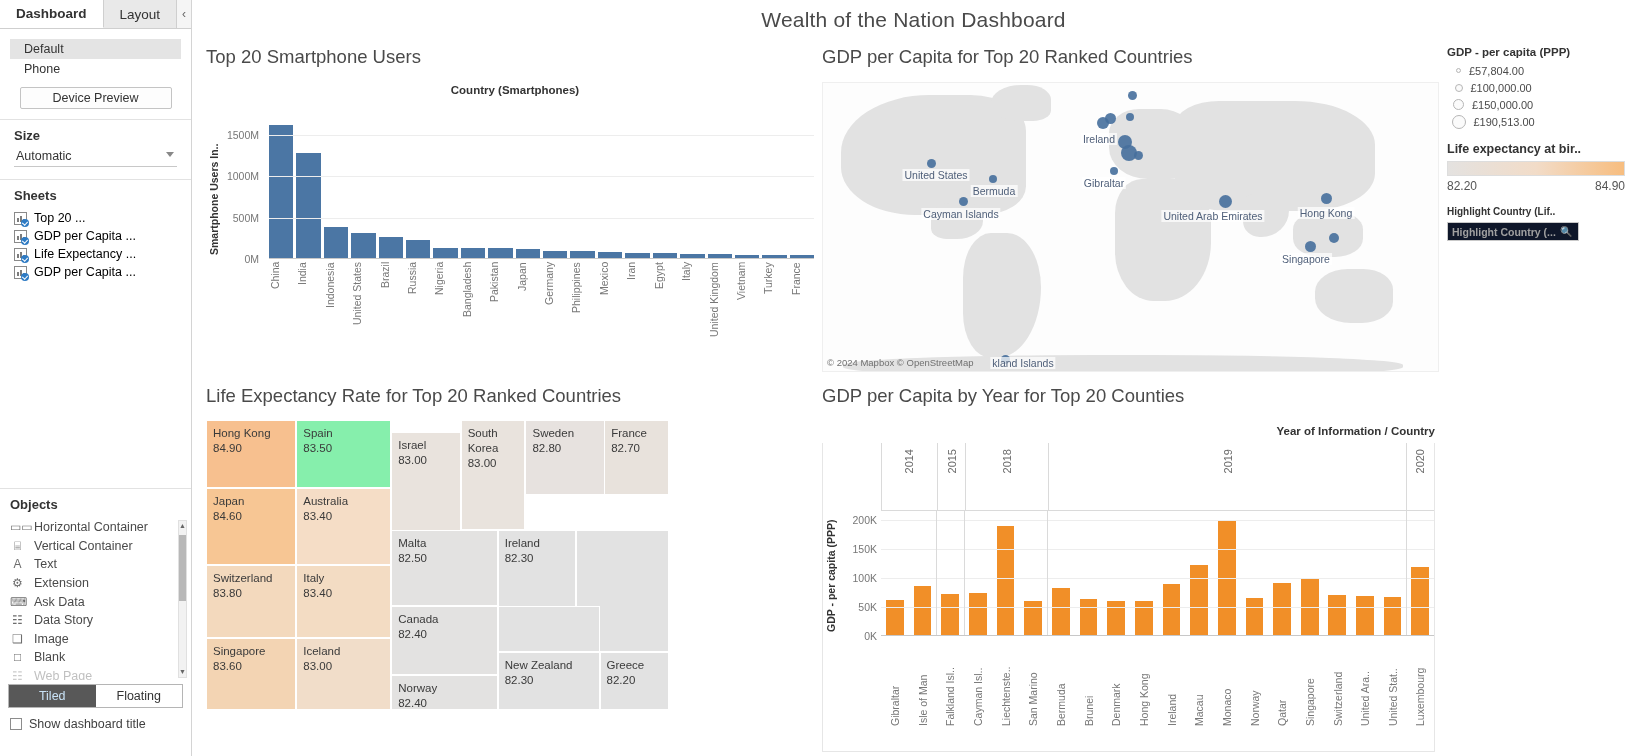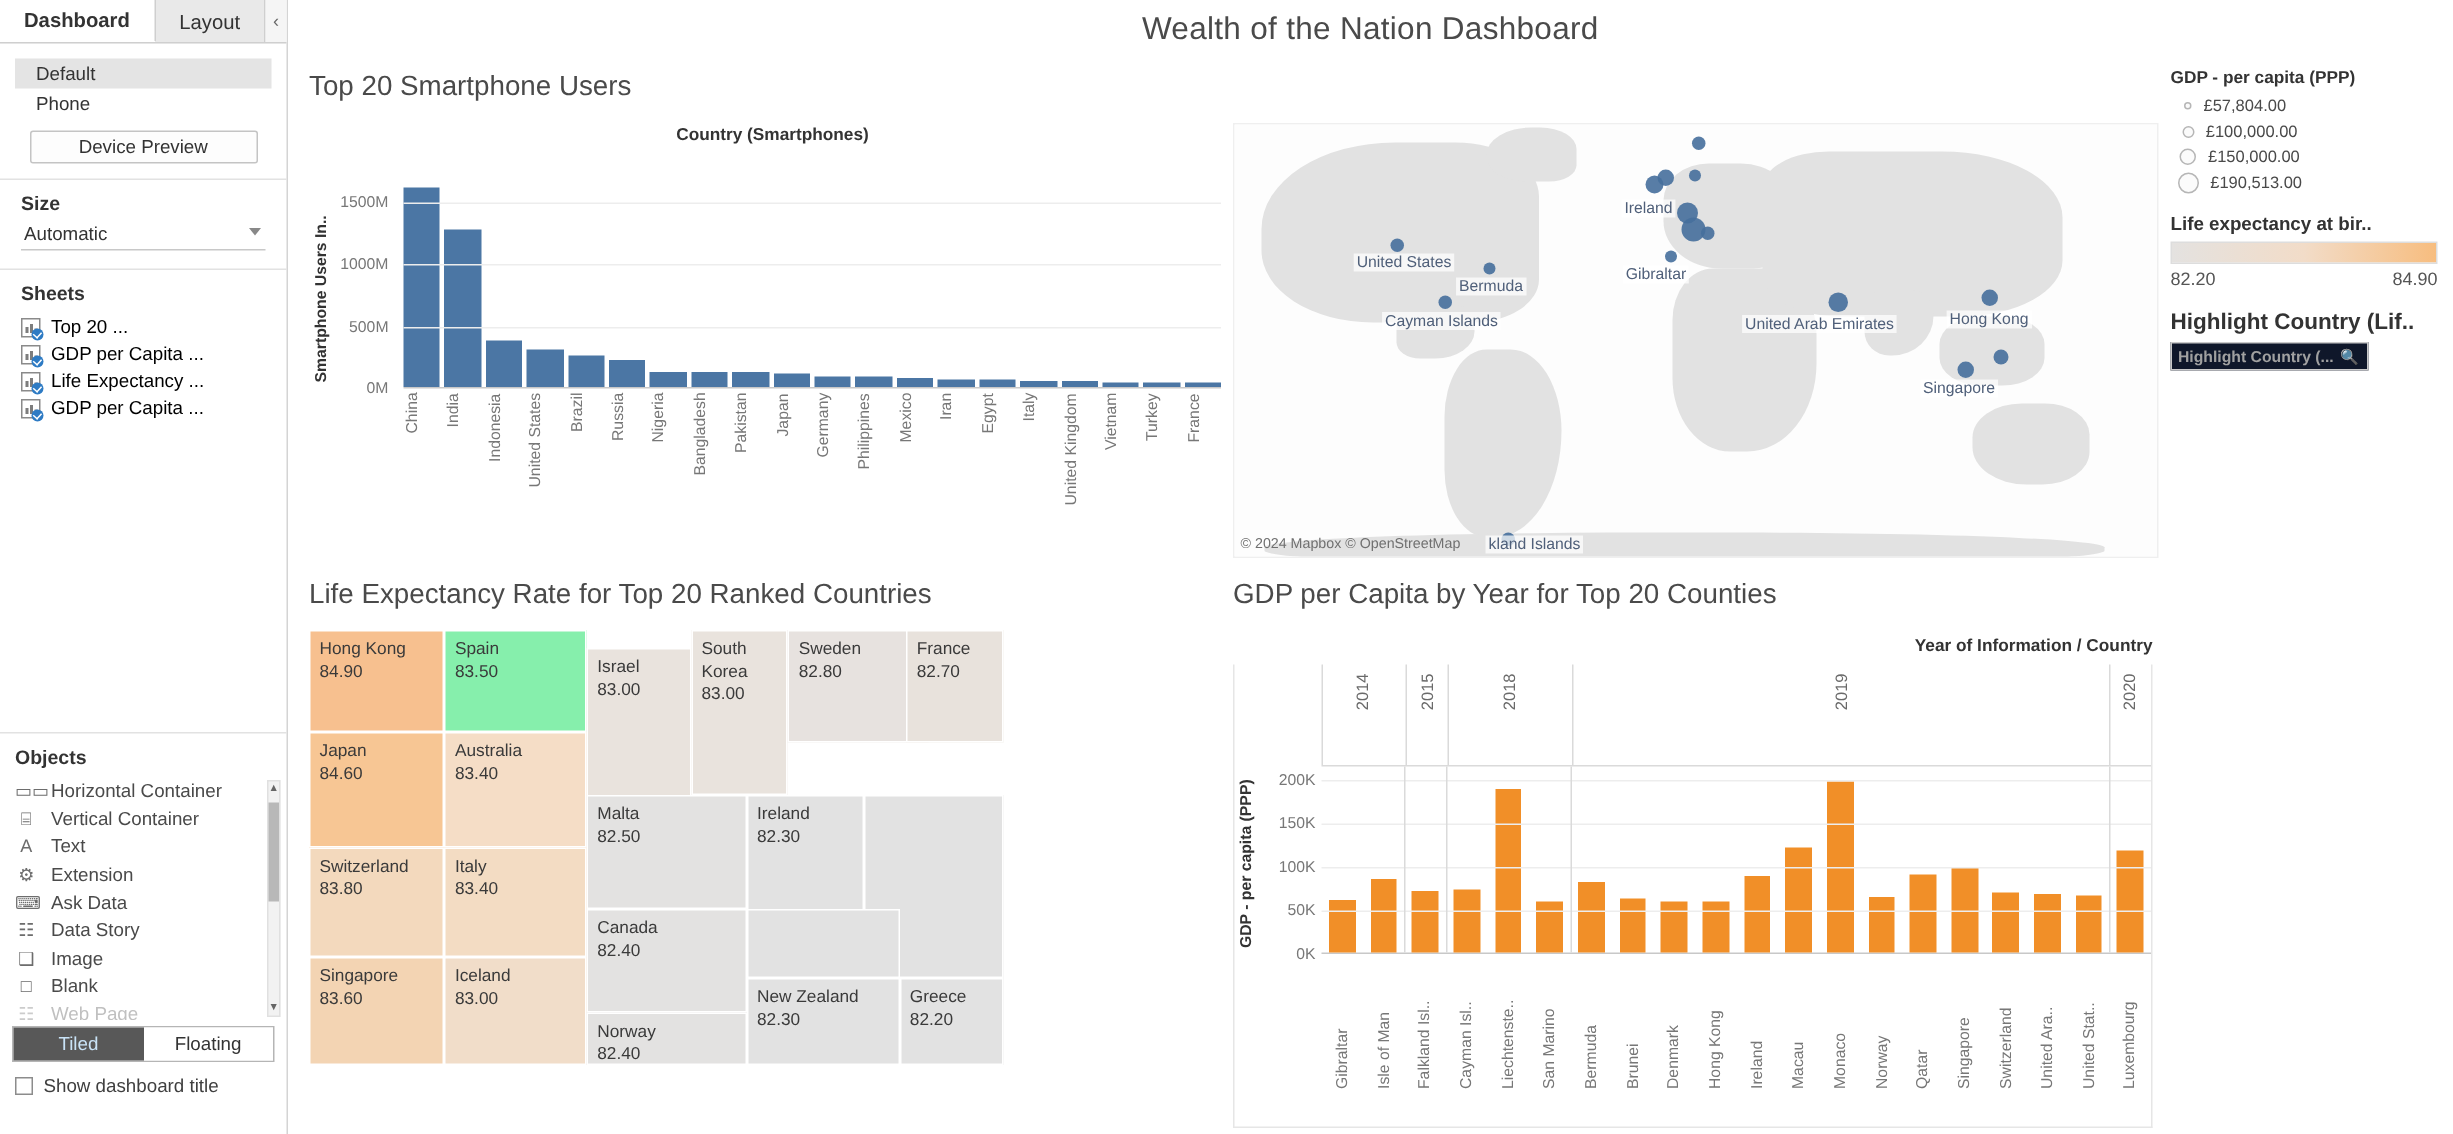--- a/index.html
+++ b/index.html
@@ -152,21 +152,21 @@
 
   
   .legend-col { position:absolute; right:0; top:46px; width:196px; height:230px; padding-left:8px; }
   .lg-title { font-size:11.5px; font-weight:bold; color:#333; margin-bottom:4px; }
   .lg-row { display:flex; align-items:center; gap:8px; height:17px; padding-left:4px; }
   .lg-circ { border-radius:50%; border:1.5px solid #b6b6b6; background:#fbfbfb; flex:0 0 auto; }
   .lg-val { font-size:11px; color:#4a4a4a; }
   .lg-title2 { font-size:12.5px; font-weight:bold; color:#333; margin:12px 0 5px 0;}
   .lg-gradient { height:15px; width:178px; background:linear-gradient(to right,#e4e2e0,#f2dcc8,#f7bd7f); border:1px solid #ddd;}
   .lg-scale { display:flex; justify-content:space-between; width:178px; font-size:12px; color:#555; margin-top:3px;}
-  .lg-title3 { font-size:15px; font-weight:bold; color:#333; margin:13px 0 5px 0;}
+  .lg-title3 { font-size:10px; font-weight:bold; color:#333; margin:13px 0 5px 0;}
   .lg-search {
     width:132px; height:19px; border:1px solid #c9c9c9; background:#0f172a;
     display:flex; align-items:center; padding:0 4px; position:relative;font-weight:bold;
   }
   .lg-search span { font-size:10.5px; color:#a0a0a0; }
   .lg-search .mag { position:absolute; right:5px; font-size:10px; color:#8a8a8a; }
 
   
   .tm-panel { position:absolute; left:14px; top:385px; width:618px; height:370px; }
   .tm-box { position:absolute; left:0; top:35px; width:463px; height:290px; }
@@ -413,20 +413,21 @@
             <div class="sp-lab">Italy</div>
             <div class="sp-lab">United Kingdom</div>
             <div class="sp-lab">Vietnam</div>
             <div class="sp-lab">Turkey</div>
             <div class="sp-lab">France</div>
           </div>
       </div>
     </div>
 
     <div class="map-panel">
+      <div class="panel-title">GDP per Capita for Top 20 Ranked Countries</div>
       <div class="map-box">
         <div class="map-bg"></div>
 
         <div class="land" style="left:18px;top:12px;width:185px;height:120px;border-radius:48% 30% 24% 40%;"></div>
         <div class="land" style="left:168px;top:2px;width:60px;height:36px;border-radius:50% 40% 30% 45%;"></div>
         <div class="land" style="left:108px;top:120px;width:52px;height:36px;border-radius:40% 30% 50% 30%;"></div>
         <div class="land" style="left:140px;top:150px;width:78px;height:125px;border-radius:38% 46% 60% 38%;"></div>
         <div class="land" style="left:286px;top:26px;width:86px;height:70px;border-radius:35% 40% 30% 45%;"></div>
         <div class="land" style="left:292px;top:96px;width:96px;height:122px;border-radius:28% 36% 48% 40%;"></div>
         <div class="land" style="left:352px;top:18px;width:200px;height:110px;border-radius:22% 40% 34% 26%;"></div>

